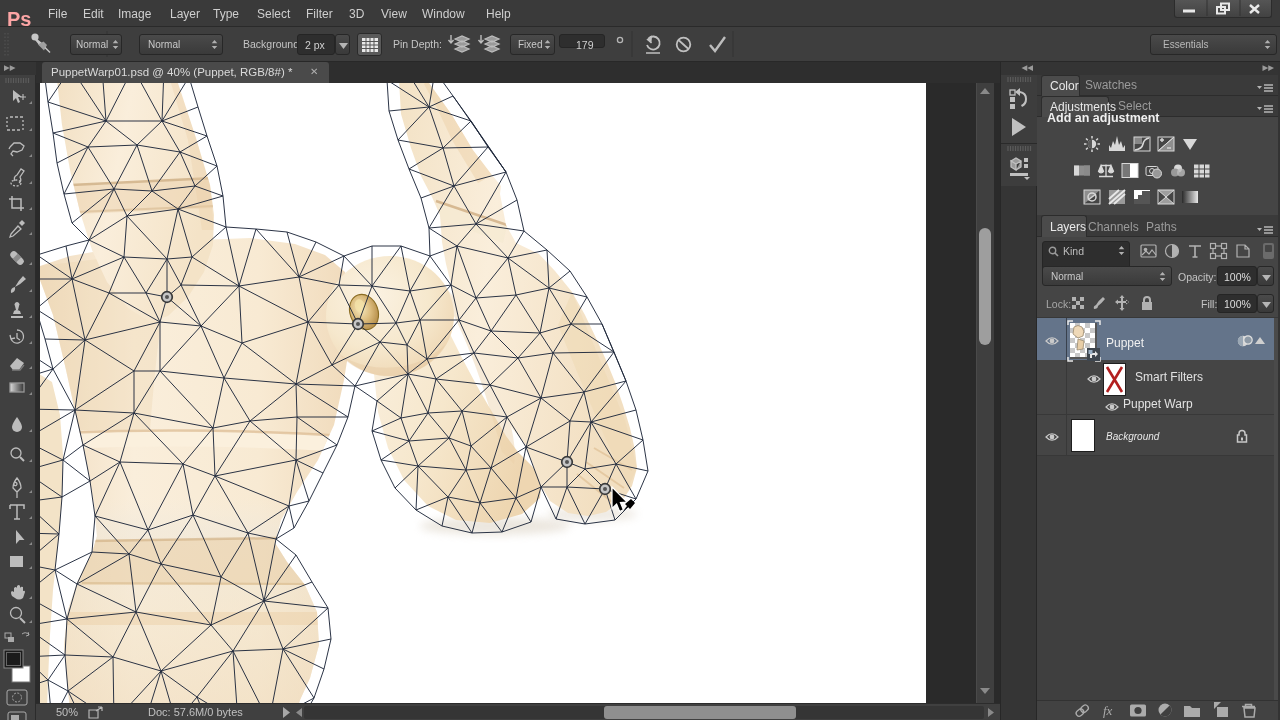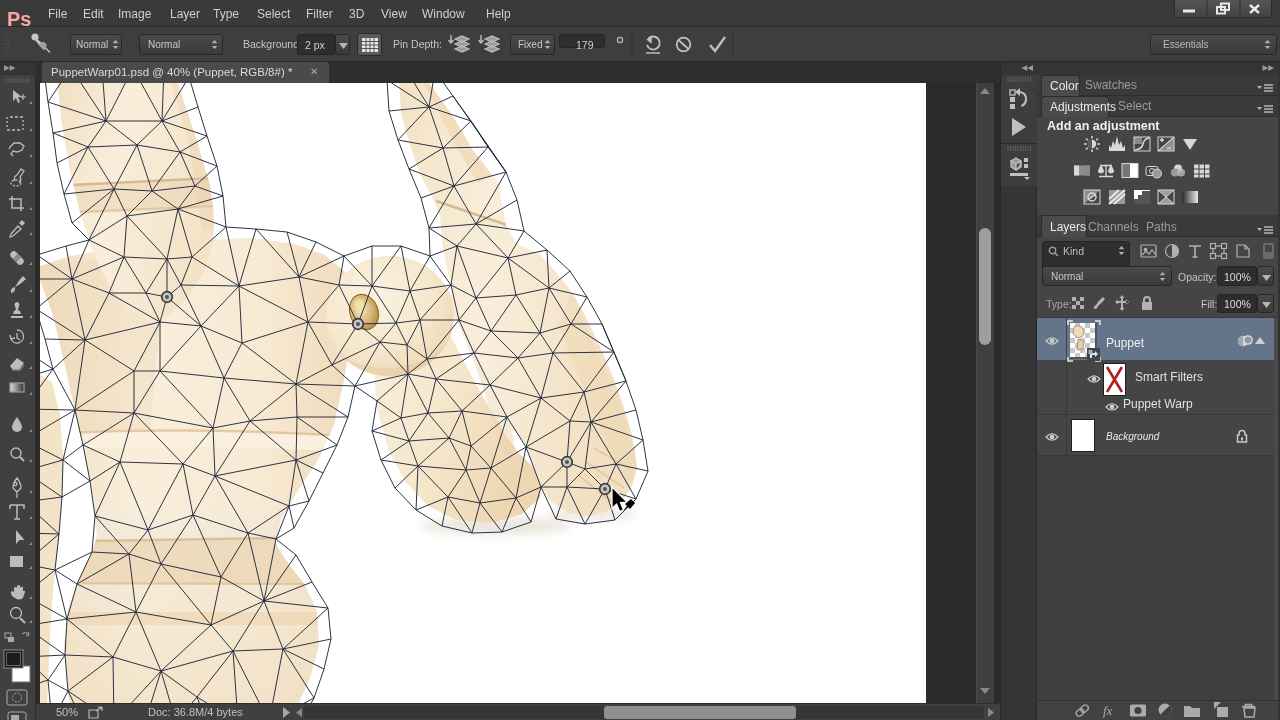--- a/index.html
+++ b/index.html
@@ -311,21 +311,21 @@
   </svg>
 <svg class="abs" style="left:978px;top:686px" width="14" height="10" viewBox="0 0 14 10">
     <path d="M2 2 L12 2 L7 8 Z" fill="#8a8a8a"></path>
   </svg>
 <div class="abs" style="left:36px;top:703px;width:964px;height:17px;background:#404040;border-top:1px solid #2c2c2c;color:#c0c0c0;font-size:11px">
     <span style="position:absolute;left:20px;top:2px">50%</span>
     <svg style="position:absolute;left:52px;top:2px" width="18" height="13" viewBox="0 0 18 13">
       <path d="M1 4 h9 v8 h-9 z" fill="none" stroke="#b5b5b5" stroke-width="1.2"></path>
       <path d="M8 5 l6-4 m0 0 l-4 0 m4 0 l0 4" stroke="#b5b5b5" stroke-width="1.2" fill="none"></path>
     </svg>
-    <span style="position:absolute;left:112px;top:2px">Doc: 36.8M/4 bytes</span>
+    <span style="position:absolute;left:112px;top:2px">Doc: 57.6M/0 bytes</span>
     <svg style="position:absolute;left:246px;top:3px" width="8" height="11" viewBox="0 0 8 11">
       <path d="M1 0 L8 5.5 L1 11 Z" fill="#a8a8a8"></path>
     </svg>
     <svg style="position:absolute;left:260px;top:4px" width="6" height="9" viewBox="0 0 6 9">
       <path d="M6 0 L0 4.5 L6 9 Z" fill="#8a8a8a"></path>
     </svg>
     <div style="position:absolute;left:268px;top:2px;width:680px;height:13px;background:#353535;border-radius:2px"></div>
     <div style="position:absolute;left:568px;top:2px;width:192px;height:13px;background:#8f8f8f;border-radius:3px"></div>
     <svg style="position:absolute;left:952px;top:4px" width="6" height="9" viewBox="0 0 6 9">
       <path d="M0 0 L6 4.5 L0 9 Z" fill="#8a8a8a"></path>
@@ -375,21 +375,21 @@
       </svg></span>
     <div style="position:absolute;left:0;top:34px;width:243px;height:21px;background:#3a3a3a;border-bottom:1px solid #2c2c2c"></div>
     <div class="ptab on" style="left:4px;top:34px;width:68px;height:21px">
       <span style="position:absolute;left:8px;top:3px;color:#e9e9e9">Adjustments</span>
     </div>
     <span class="ptab" style="left:81px;top:37px">Select</span>
     <span style="position:absolute;left:220px;top:38px"><svg width="16" height="9" viewBox="0 0 16 9">
         <path d="M0 2 L5 2 L2.5 5 Z" fill="#b5b5b5"></path>
         <path d="M7 1 h9 M7 4 h9 M7 7 h9" stroke="#b5b5b5" stroke-width="1.4"></path>
       </svg></span>
-    <div style="position:absolute;left:10px;top:57px;color:#f0f0f0;font-size:12.5px;font-weight:bold">Add an adjustment</div>
+    <div style="position:absolute;left:10px;top:49px;color:#f0f0f0;font-size:12.5px;font-weight:bold">Add an adjustment</div>
     <svg style="position:absolute;left:0;top:0" width="243" height="220" viewBox="1037 62 243 220">
       <defs>
         <linearGradient id="ag" x1="0" y1="0" x2="1" y2="0">
           <stop offset="0" stop-color="#2a2a2a"></stop>
           <stop offset="1" stop-color="#e8e8e8"></stop>
         </linearGradient>
       </defs>
       <g transform="translate(1083,136)">
         <circle cx="9" cy="8" r="4.2" fill="#d8d8d8"></circle>
         <path d="M9 3.8 a4.2 4.2 0 0 0 0 8.4 z" fill="#5a5a5a"></path>
@@ -524,21 +524,21 @@
     </div>
     <span class="lbl" style="position:absolute;left:141px;top:209px">Opacity:</span>
     <div class="well" style="left:180px;top:204px;width:40px;height:20px">
       <span style="position:absolute;left:6px;top:4px;color:#dedede">100%</span>
     </div>
     <div class="combo" style="left:220px;top:204px;width:17px;height:20px">
       <svg style="position:absolute;left:4px;top:8px" width="9" height="6" viewBox="0 0 9 6">
         <path d="M0 0 h9 l-4.5 6 z" fill="#b5b5b5"></path>
       </svg>
     </div>
-    <span class="lbl" style="position:absolute;left:9px;top:236px;color:#a8a8a8">Type:</span>
+    <span class="lbl" style="position:absolute;left:9px;top:236px;color:#a8a8a8">Lock:</span>
     <svg style="position:absolute;left:33px;top:231px" width="125" height="20" viewBox="0 0 125 20">
       <g fill="#b2b2b2">
 <rect x="2" y="4" width="4" height="4"></rect>
         <rect x="10" y="4" width="4" height="4"></rect>
         <rect x="6" y="8" width="4" height="4"></rect>
         <rect x="2" y="12" width="4" height="4"></rect>
         <rect x="10" y="12" width="4" height="4"></rect>
 <path d="M24 16 q-1-3 2-4 q2-4 7-8 l2 2 q-4 5-7 7 q0 3-4 3 z"></path>
 <path d="M52 2 l2.5 3 h-5 z M52 18 l2.5-3 h-5 z M45 9 l3-2.5 v5 z M59 9 l-3-2.5 v5 z M51 5 h2 v10 h-2 z M46 8 h12 v2 h-12 z"></path>
 <path d="M73 9 v-2 a4 4 0 0 1 8 0 v2 h1 v8 h-10 v-8 z m2 0 h4 v-2 a2 2 0 0 0-4 0 z"></path>

